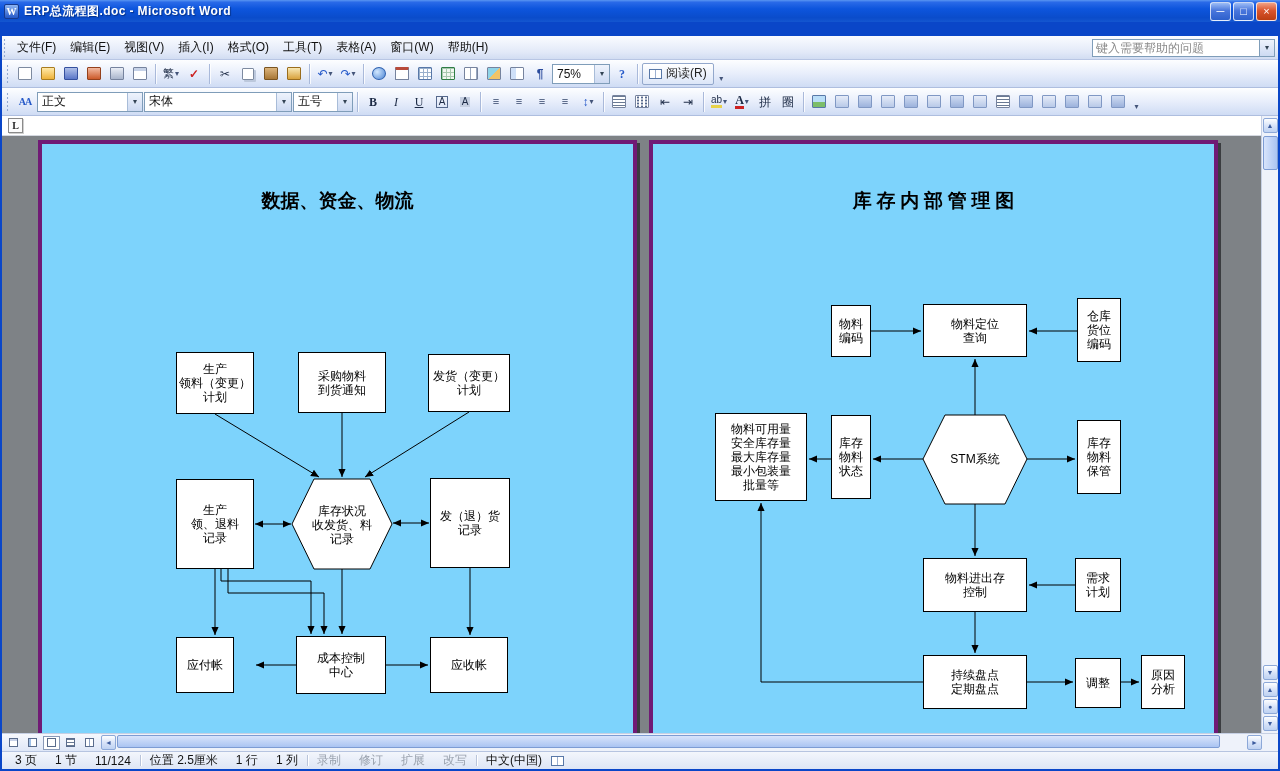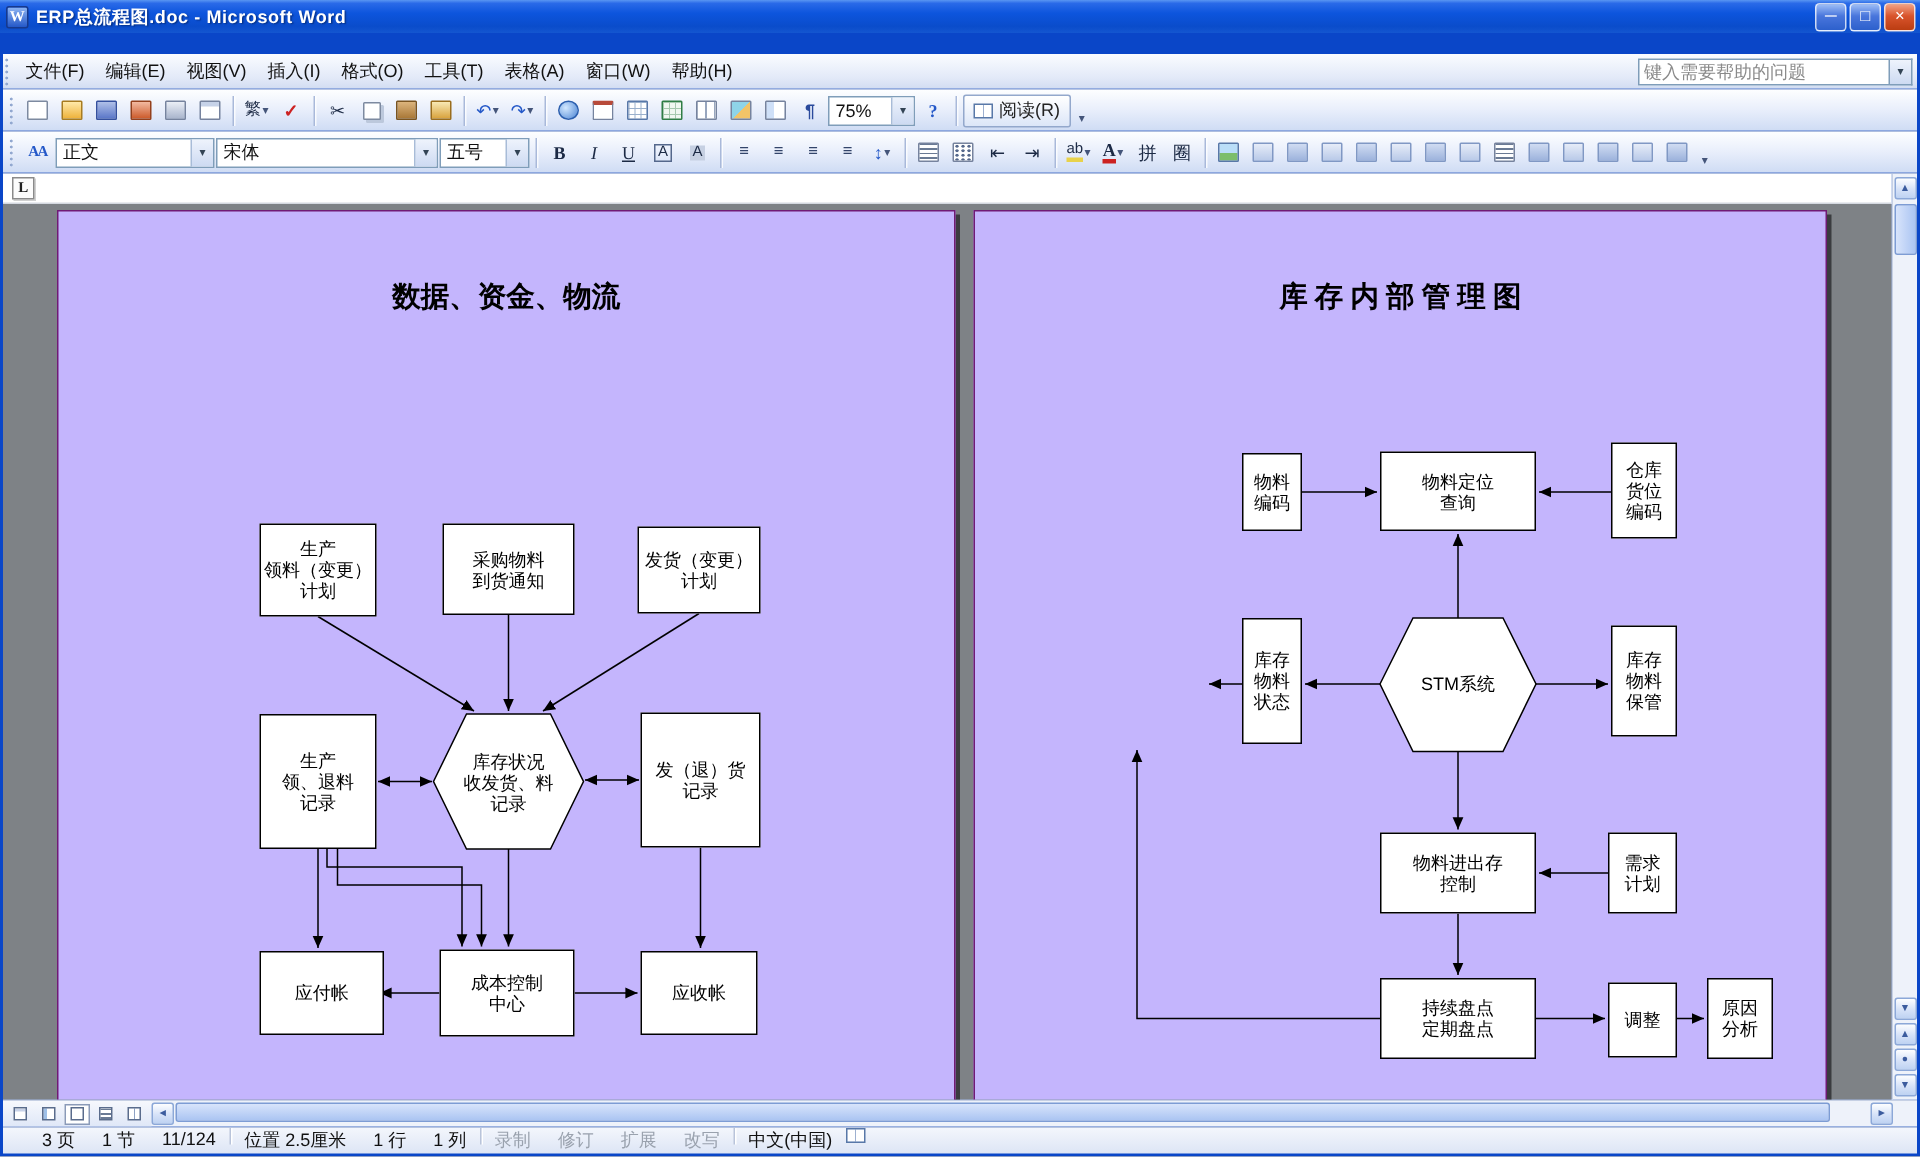--- a/index.html
+++ b/index.html
@@ -101,21 +101,21 @@
   .g-align { font-size: 11px; color: #33456a; }
 
   
   .main { flex: 1; display: flex; min-height: 0; }
   .doc-col { flex: 1; display: flex; flex-direction: column; min-width: 0; }
   .ruler-strip { flex: 0 0 20px; background: #fff; border-bottom: 1px solid #d4d8e0; position: relative; }
   .tab-sel { position: absolute; left: 6px; top: 2px; width: 15px; height: 15px; border: 1px solid #8a8a8a;
     background: #fcfcfc; box-shadow: 1px 1px 0 #d0d0d0; display: flex; align-items: center; justify-content: center;
     font: bold 10px "Liberation Serif", serif; color: #222; }
   .canvas { flex: 1; position: relative; background: #7e8286; overflow: hidden; }
-  .page { position: absolute; background: #c4b5fd; border: 1px solid #701a75; box-shadow: 3px 3px 0 #3a3c3f; }
+  .page { position: absolute; background: #7dd3fc; border: 4px solid #701a75; box-shadow: 3px 3px 0 #3a3c3f; }
   .pg-title { position: absolute; left: 0; right: 0; text-align: center; font-family: "Liberation Serif", serif;
     font-weight: bold; font-size: 19px; color: #000; }
   .wire { position: absolute; left: 0; top: 0; }
   .fnode { position: absolute; border: 1px solid #000; background: #fff; display: flex; align-items: center;
     justify-content: center; text-align: center; font-size: 12px; line-height: 14px; white-space: pre-line; color: #000; }
   .fnode.plain { border: none; background: transparent; }
 
   
   .vscroll { flex: 0 0 17px; display: flex; flex-direction: column; align-items: center; background: #eef2fa;
     border-left: 1px solid #c6d0e4; padding: 1px 0; }
@@ -137,21 +137,21 @@
   .vi-print { background: #fff; border: 1px solid #5a6c8c; }
   .vi-outline { background: #fff; border: 1px solid #5a6c8c;
     background-image: repeating-linear-gradient(180deg,#6a7a94 0 1px,transparent 1px 3px); }
   .vi-read { background: linear-gradient(90deg,#fff 46%,#8ea2c4 46% 54%,#fff 54%); border: 1px solid #5a6c8c; }
   .htrack { flex: 1; height: 100%; position: relative; }
   .hthumb { position: absolute; left: 1px; top: 1px; height: 13px; width: 97.5%; border-radius: 2px;
     background: linear-gradient(180deg,#d8e4fb,#aac4f2); border: 1px solid #7d9cd4; }
   .corner { flex: 0 0 16px; height: 100%; }
 
   
-  .statusbar { flex: 0 0 17px; display: flex; font-size: 12px; color: #111; padding: 0 17px;
+  .statusbar { flex: 0 0 17px; display: flex; align-items: center; font-size: 12px; color: #111; padding: 0 4px;
     background: linear-gradient(180deg,#f3f6fc,#dde5f5); border-top: 1px solid #b6c4e0; white-space: nowrap; }
   .st { padding: 0 9px; }
   .st.dim { color: #9aa2ae; }
   .st-sep { width: 1px; height: 11px; background: #b9c4da; box-shadow: 1px 0 0 #fff; }
 </style>
 </head>
 <body>
 
 <div class="app">
 
@@ -449,21 +449,21 @@
             <div class="fnode" style="left:386px;top:210px;width:82px;height:58px">发货（变更）
 计划</div>
             <div class="fnode" style="left:134px;top:335px;width:78px;height:90px">生产
 领、退料
 记录</div>
             <div class="fnode plain" style="left:252px;top:359px;width:96px;height:44px">库存状况
 收发货、料
 记录</div>
             <div class="fnode" style="left:388px;top:334px;width:80px;height:90px">发（退）货
 记录</div>
-            <div class="fnode" style="left:134px;top:493px;width:83px;height:56px">应付帐</div>
+            <div class="fnode" style="left:134px;top:493px;width:58px;height:56px">应付帐</div>
             <div class="fnode" style="left:388px;top:493px;width:78px;height:56px">应收帐</div>
             <div class="fnode" style="left:254px;top:492px;width:90px;height:58px">成本控制
 中心</div>
           </div>
 
           <div class="page" style="left:647px;top:4px;width:569px;height:606px">
             <div class="pg-title" style="top:44px">库 存 内 部 管 理 图</div>
             <svg class="wire" width="605" height="604">
               <defs>
                 <marker id="a2" viewBox="0 0 10 10" refX="9" refY="5" markerWidth="9" markerHeight="9" orient="auto-start-reverse">
@@ -484,20 +484,25 @@
               <line x1="468" y1="538" x2="486" y2="538" stroke="#000" marker-end="url(#a2)"></line>
               <polyline points="270,538 108,538 108,359" fill="none" stroke="#000" marker-end="url(#a2)"></polyline>
             </svg>
             <div class="fnode" style="left:178px;top:161px;width:40px;height:52px">物料
 编码</div>
             <div class="fnode" style="left:270px;top:160px;width:104px;height:53px">物料定位
 查询</div>
             <div class="fnode" style="left:424px;top:154px;width:44px;height:64px">仓库
 货位
 编码</div>
+            <div class="fnode" style="left:62px;top:269px;width:92px;height:88px">物料可用量
+安全库存量
+最大库存量
+最小包装量
+批量等</div>
             <div class="fnode" style="left:178px;top:271px;width:40px;height:84px">库存
 物料
 状态</div>
             <div class="fnode plain" style="left:276px;top:306px;width:92px;height:18px">STM系统</div>
             <div class="fnode" style="left:424px;top:276px;width:44px;height:74px">库存
 物料
 保管</div>
             <div class="fnode" style="left:270px;top:414px;width:104px;height:54px">物料进出存
 控制</div>
             <div class="fnode" style="left:422px;top:414px;width:46px;height:54px">需求

